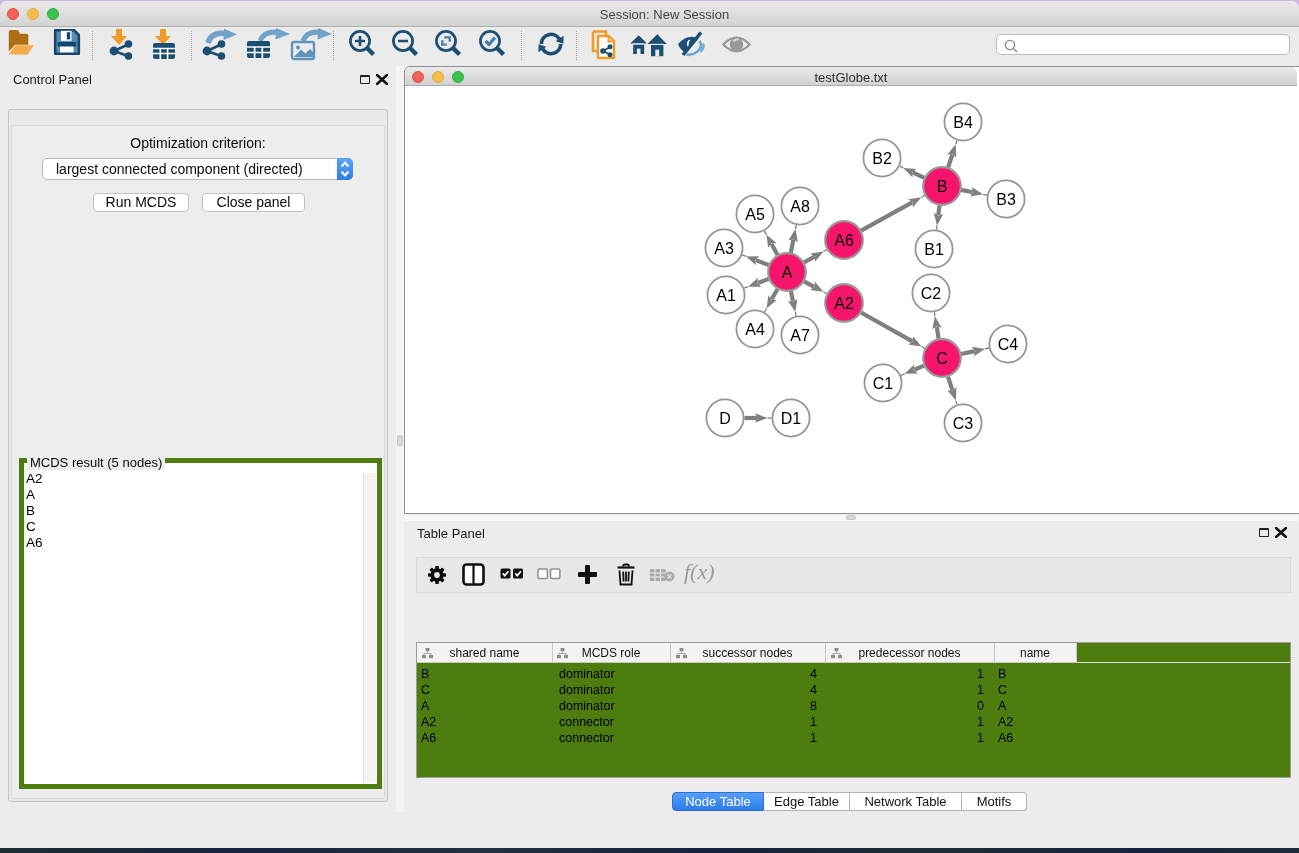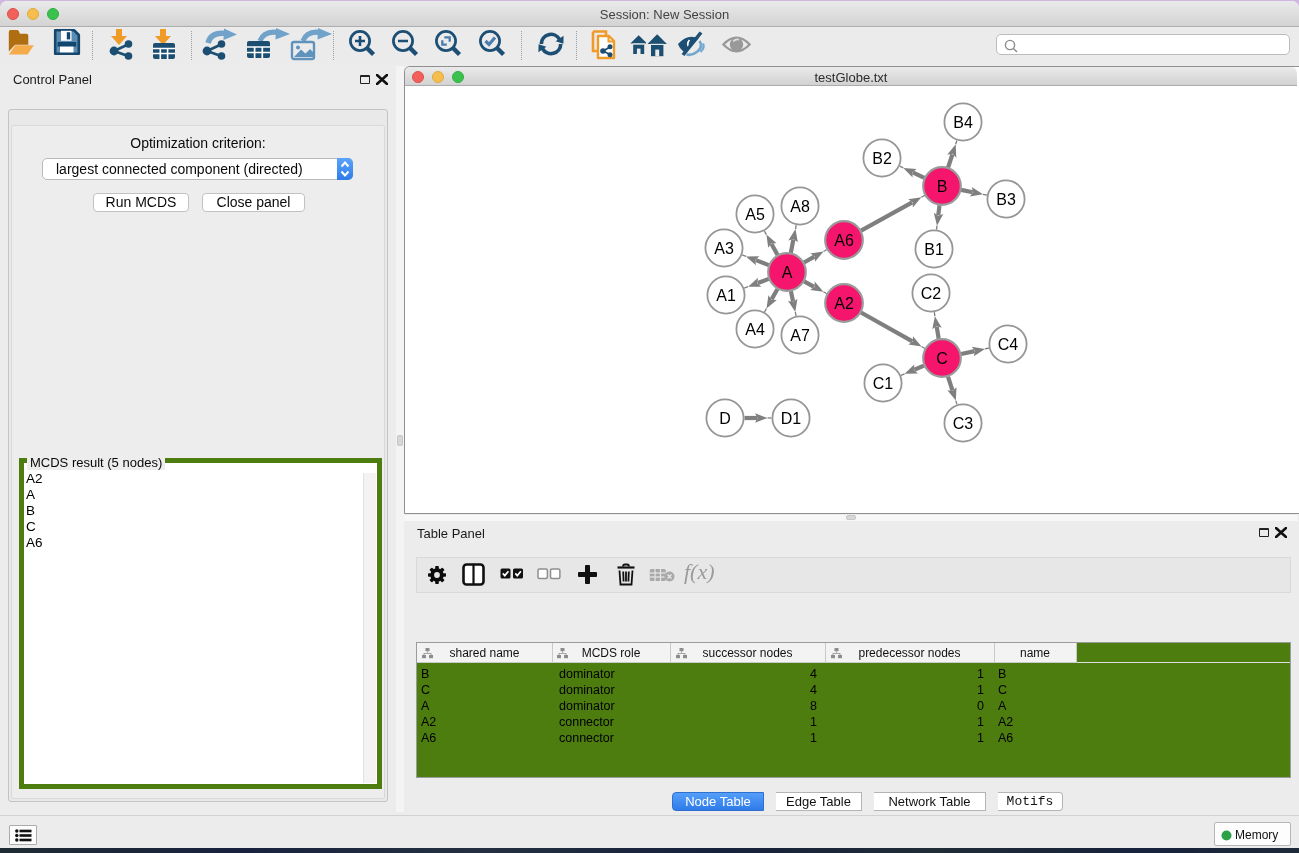--- a/index.html
+++ b/index.html
@@ -501,39 +501,19 @@
         <span style="left:581px">A2</span>
       </div>
   <div class="trow" style="top:87px;">
         <span style="left:4px">A6</span>
         <span style="left:142px">connector</span>
         <span class="r" style="right:473px">1</span>
         <span class="r" style="right:306px">1</span>
         <span style="left:581px">A6</span>
       </div>
 </div>
-<div class="tabs" style="left:672px;top:791px;font-size:13px;gap:12px;">
+<div class="tabs" style="left:672px;top:791px;font-size:13px;">
   <div class="tab sel first" style="width:92px;font-size:13px;">Node Table</div>
   <div class="tab" style="width:86px;font-size:13px;">Edge Table</div>
   <div class="tab" style="width:112px;font-size:13px;">Network Table</div>
-  <div class="tab last" style="width:65px;font-size:13px;font-family:Liberation Mono, monospace;">Motifs</div>
-</div>
-<div id="statusbar" style="position:absolute;left:0;top:814px;width:1299px;height:33px;background:#ececec;border-top:1px solid #d2d2d2;">
-  <div style="position:absolute;left:9px;top:9px;width:28px;height:20px;background:#fdfdfd;border:1px solid #ababab;border-radius:1px;">
-    <svg style="position:absolute;left:5px;top:3px" width="17" height="13" viewBox="0 0 17 13">
-      <g fill="#111">
-        <circle cx="1.8" cy="2" r="1.7"></circle>
-            <circle cx="1.8" cy="6.5" r="1.7"></circle>
-            <circle cx="1.8" cy="11" r="1.7"></circle>
-        <rect x="4.5" y="0.7" width="12" height="2.6"></rect>
-            <rect x="4.5" y="5.2" width="12" height="2.6"></rect>
-            <rect x="4.5" y="9.7" width="12" height="2.6"></rect>
-      </g>
-    </svg>
-  </div>
-  <div style="position:absolute;left:1214px;top:6px;width:77px;height:24px;background:#fdfdfd;border:1px solid #b5b5b5;border-radius:2px;">
-    <svg style="position:absolute;left:6px;top:7px" width="11" height="11" viewBox="0 0 11 11">
-          <circle cx="5.5" cy="5.5" r="5" fill="#2ca147"></circle>
-        </svg>
-    <div style="position:absolute;left:20px;top:5px;font-size:12px;color:#111;">Memory</div>
-  </div>
+  <div class="tab last" style="width:65px;font-size:13px;">Motifs</div>
 </div>
 </div>
 
 </body></html>

